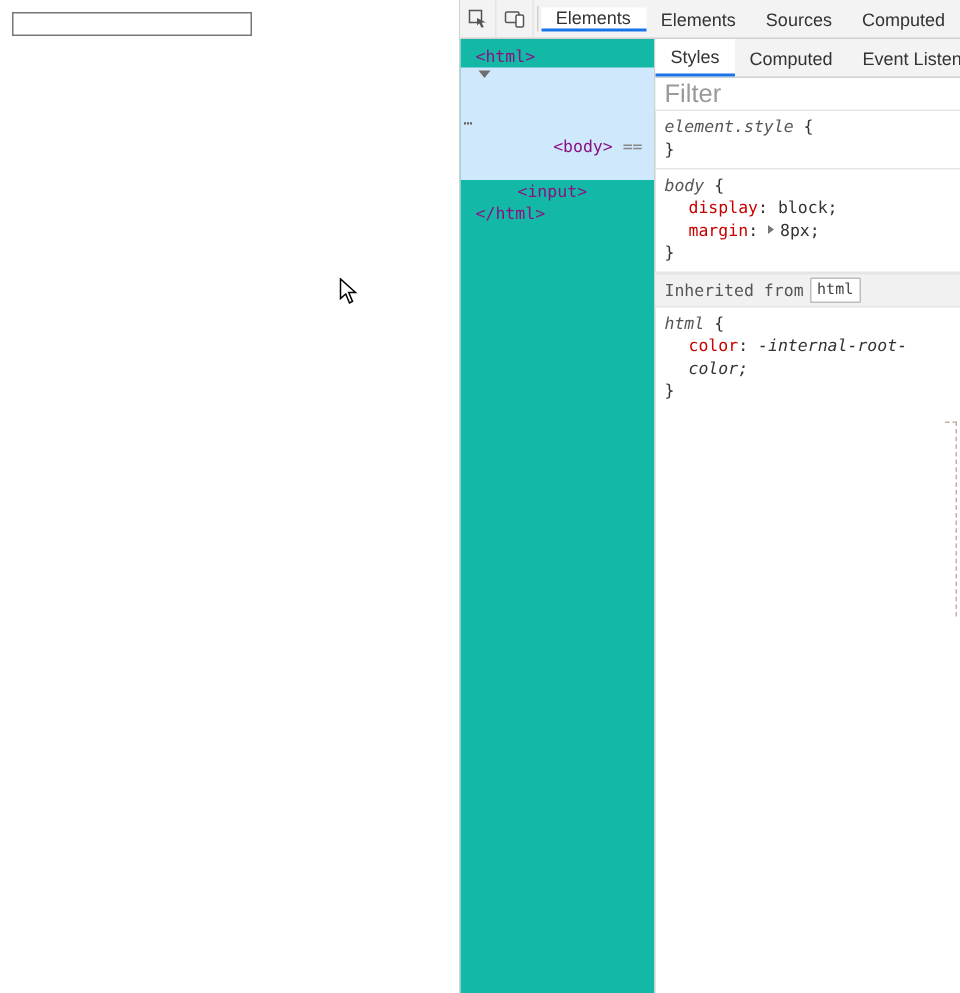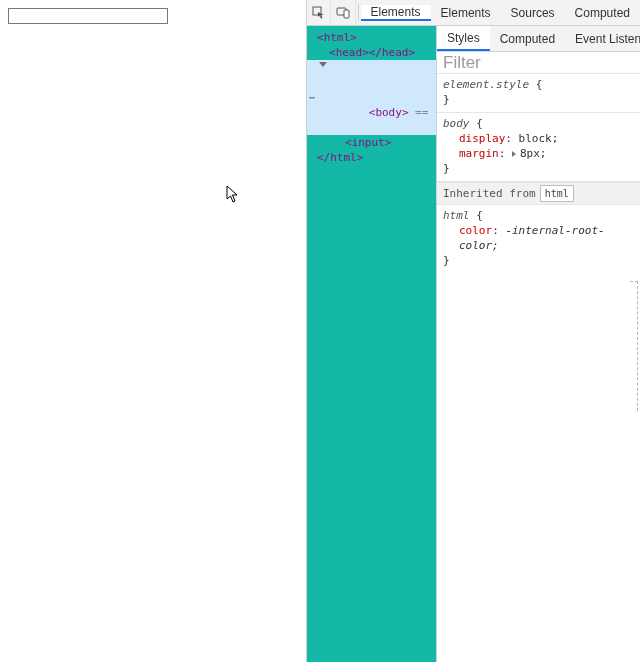--- a/index.html
+++ b/index.html
@@ -268,21 +268,20 @@
     <div class="dt-tabs">
       <div class="dt-tab active">Elements</div>
       <div class="dt-tab">Elements</div>
       <div class="dt-tab">Sources</div>
       <div class="dt-tab">Computed</div>
     </div>
   </div>
 
   <div class="dom-panel">
     <div class="dom-line"><span class="t-angle">&lt;</span><span class="t-tag">html</span><span class="t-angle">&gt;</span></div>
-    <div class="dom-line l1"><span class="t-angle">&lt;</span><span class="t-tag">head</span><span class="t-angle">&gt;</span><span class="t-angle">&lt;/</span><span class="t-tag">head</span><span class="t-angle">&gt;</span></div>
     <div class="dom-line l1 selected">
       <span class="sel-dots">⋯</span>
       <span class="sel-caret"></span>
       <span class="t-angle">&lt;</span><span class="t-tag">body</span><span class="t-angle">&gt;</span><span class="eq-dollar"> == $0</span>
     </div>
     <div class="dom-line l2"><span class="t-angle">&lt;</span><span class="t-tag">input</span><span class="t-angle">&gt;</span></div>
     <div class="dom-line"><span class="t-angle">&lt;/</span><span class="t-tag">html</span><span class="t-angle">&gt;</span></div>
   </div>
 
   <div class="styles-panel">

